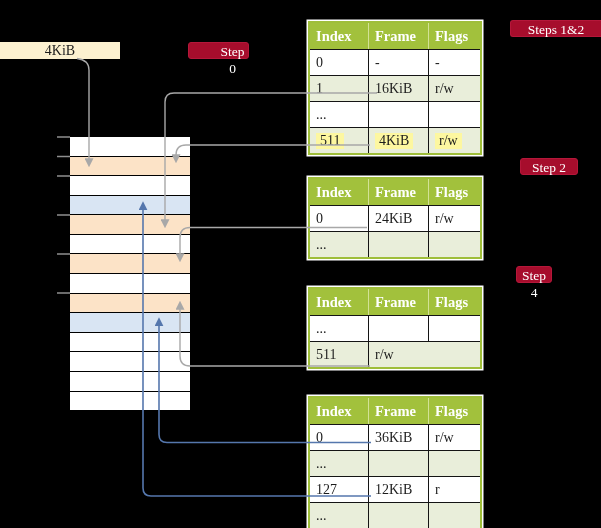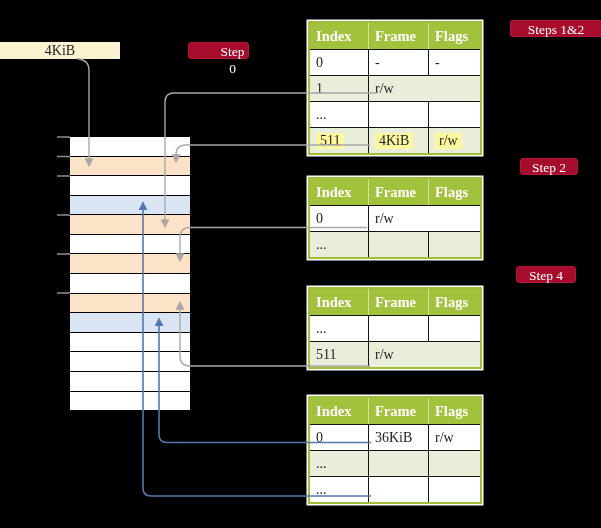--- a/index.html
+++ b/index.html
@@ -45,21 +45,21 @@
 </head>
 <body>
 
 <div class="stage">
 
   <div class="sizebox">4KiB</div>
 
   <div class="badge" style="left:188px;top:42px;width:61px;padding-left:28px;">Step 0</div>
   <div class="badge" style="left:510px;top:20px;width:91px;border-radius:3px 0 0 3px;border-right:none;">Steps 1&amp;2</div>
   <div class="badge" style="left:520px;top:158px;width:58px;">Step 2</div>
-  <div class="badge" style="left:516px;top:266px;width:60px;">Step 4</div>
+  <div class="badge" style="left:516px;top:266px;width:36px;">Step 4</div>
 
   <div class="memcol">
     <div class="mrow free"></div>
     <div class="mrow frame-orange"></div>
     <div class="mrow free"></div>
     <div class="mrow frame-blue"></div>
     <div class="mrow frame-orange"></div>
     <div class="mrow free"></div>
     <div class="mrow frame-orange"></div>
     <div class="mrow free"></div>
@@ -86,20 +86,23 @@
         </div>
       <div class="pcell">
           <span>-</span>
         </div>
     </div>
     <div class="prow r">
       <div class="pcell">
           <span>1</span>
         </div>
       <div class="pcell">
+          <span>16KiB</span>
+        </div>
+      <div class="pcell">
           <span>r/w</span>
         </div>
     </div>
     <div class="prow r">
       <div class="pcell">
           <span>...</span>
         </div>
       <div class="pcell">
           <span></span>
         </div>
@@ -124,20 +127,23 @@
     <div class="prow phead">
       <div class="pcell">Index</div>
       <div class="pcell">Frame</div>
       <div class="pcell">Flags</div>
     </div>
     <div class="prow r">
       <div class="pcell">
           <span>0</span>
         </div>
       <div class="pcell">
+          <span>24KiB</span>
+        </div>
+      <div class="pcell">
           <span>r/w</span>
         </div>
     </div>
     <div class="prow r">
       <div class="pcell">
           <span>...</span>
         </div>
       <div class="pcell">
           <span></span>
         </div>
@@ -193,20 +199,31 @@
     </div>
     <div class="prow r">
       <div class="pcell">
           <span>...</span>
         </div>
       <div class="pcell">
           <span></span>
         </div>
       <div class="pcell">
           <span></span>
+        </div>
+    </div>
+    <div class="prow r">
+      <div class="pcell">
+          <span>127</span>
+        </div>
+      <div class="pcell">
+          <span>12KiB</span>
+        </div>
+      <div class="pcell">
+          <span>r</span>
         </div>
     </div>
     <div class="prow r">
       <div class="pcell">
           <span>...</span>
         </div>
       <div class="pcell">
           <span></span>
         </div>
       <div class="pcell">

